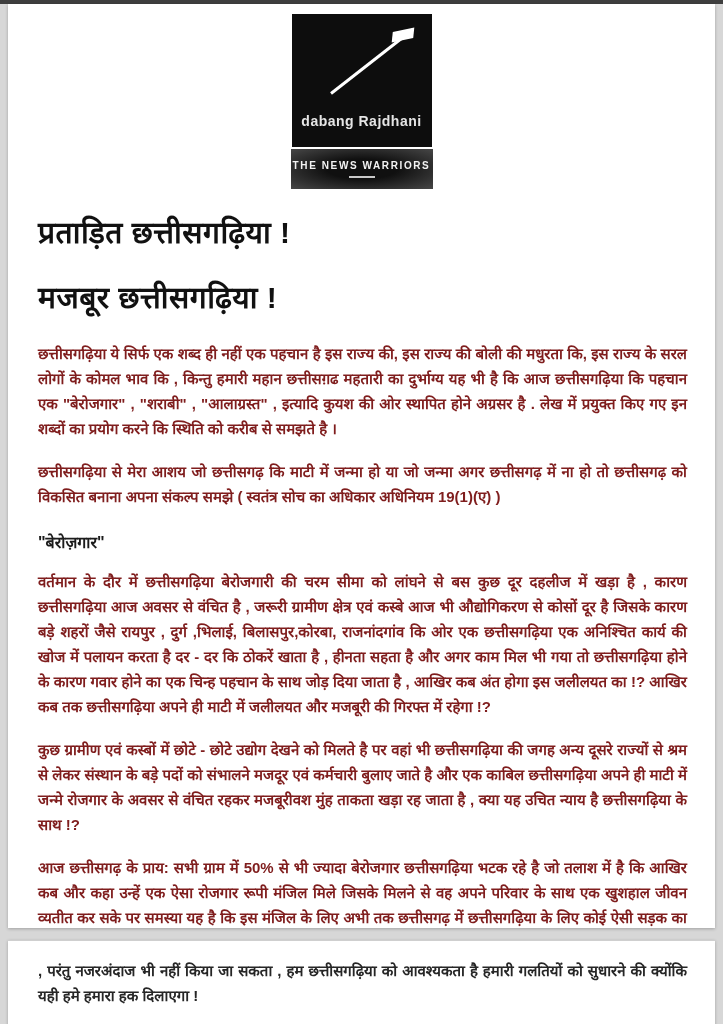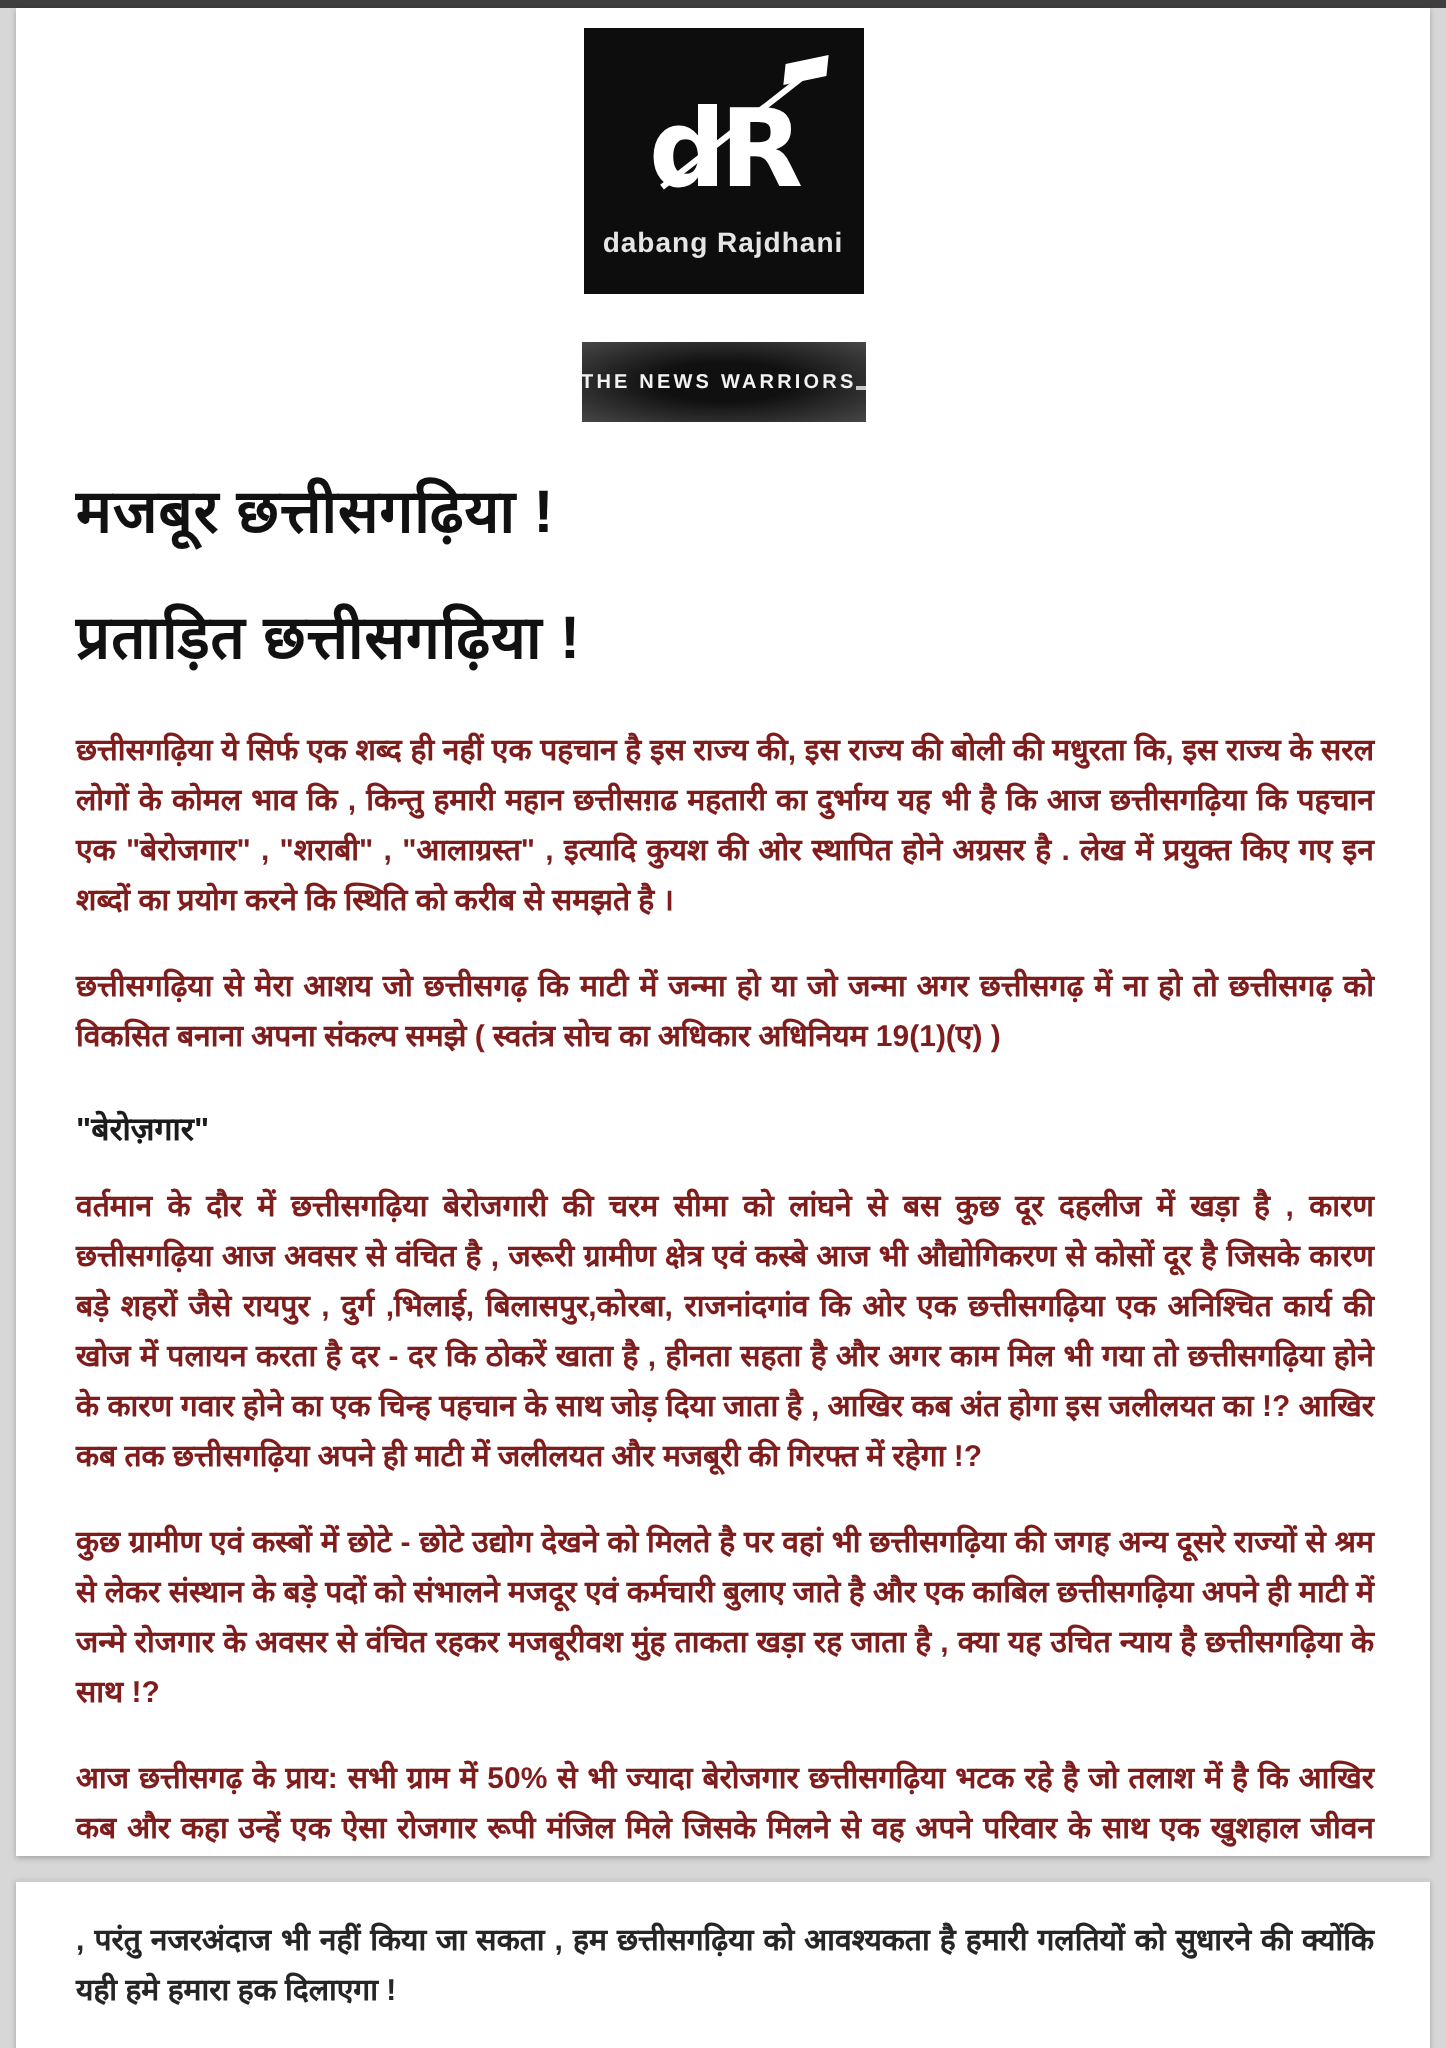--- a/index.html
+++ b/index.html
@@ -51,23 +51,23 @@
     transform:rotate(-12deg) skewX(-18deg);
   }
   .brand-name{
     position:absolute;bottom:18px;left:0;right:0;
     text-align:center;color:#e5e5e5;
     font-size:14px;font-weight:bold;letter-spacing:0.5px;
   }
   
   .banner{
     width:142px;height:40px;
-    margin:24px auto 0 auto;
+    margin:2px auto 0 auto;
     background:radial-gradient(ellipse at center,#101010 35%,#474747 100%);
-    display:flex;flex-direction:row;
+    display:flex;flex-direction:column;
     align-items:center;justify-content:center;
   }
   .banner-text{
     color:#f2f2f2;font-size:10px;font-weight:bold;
     letter-spacing:1.6px;white-space:nowrap;
   }
   .banner-dash{width:26px;height:2px;background:#c9c9c9;margin-top:5px;}
   
   .headline{
     margin:25px 30px 0 30px;
@@ -98,31 +98,30 @@
 </head>
 <body>
 
 <div class="top-strip"></div>
 
 <div class="sheet page1">
 
   <div class="logo-box">
     <div class="spear"></div>
     <div class="flag"></div>
-    <div class="monogram">dR</div>
     <div class="brand-name">dabang Rajdhani</div>
   </div>
 
   <div class="banner">
     <div class="banner-text">THE NEWS WARRIORS</div>
     <div class="banner-dash"></div>
   </div>
 
+  <h1 class="headline">प्रताड़ित छत्तीसगढ़िया !</h1>
   <h1 class="headline second">मजबूर छत्तीसगढ़िया !</h1>
-  <h1 class="headline">प्रताड़ित छत्तीसगढ़िया !</h1>
 
   <p class="para">छत्तीसगढ़िया ये सिर्फ एक शब्द ही नहीं एक पहचान है इस राज्य की, इस राज्य की बोली की मधुरता कि, इस राज्य के सरल लोगों के कोमल भाव कि , किन्तु हमारी महान छत्तीसग़ढ महतारी का दुर्भाग्य यह भी है कि आज छत्तीसगढ़िया कि पहचान एक "बेरोजगार" , "शराबी" , "आलाग्रस्त" , इत्यादि कुयश की ओर स्थापित होने अग्रसर है . लेख में प्रयुक्त किए गए इन शब्दों का प्रयोग करने कि स्थिति को करीब से समझते है ।</p>
   <p class="para tight">छत्तीसगढ़िया से मेरा आशय जो छत्तीसगढ़ कि माटी में जन्मा हो या जो जन्मा अगर छत्तीसगढ़ में ना हो तो छत्तीसगढ़ को विकसित बनाना अपना संकल्प समझे ( स्वतंत्र सोच का अधिकार अधिनियम 19(1)(ए) )</p>
 
   <h3 class="subhead">"बेरोज़गार"</h3>
 
   <p class="para" style="margin-top:16px;">वर्तमान के दौर में छत्तीसगढ़िया बेरोजगारी की चरम सीमा को लांघने से बस कुछ दूर दहलीज में खड़ा है , कारण छत्तीसगढ़िया आज अवसर से वंचित है , जरूरी ग्रामीण क्षेत्र एवं कस्बे आज भी औद्योगिकरण से कोसों दूर है जिसके कारण बड़े शहरों जैसे रायपुर , दुर्ग ,भिलाई, बिलासपुर,कोरबा, राजनांदगांव कि ओर एक छत्तीसगढ़िया एक अनिश्चित कार्य की खोज में पलायन करता है दर - दर कि ठोकरें खाता है , हीनता सहता है और अगर काम मिल भी गया तो छत्तीसगढ़िया होने के कारण गवार होने का एक चिन्ह पहचान के साथ जोड़ दिया जाता है , आखिर कब अंत होगा इस जलीलयत का !? आखिर कब तक छत्तीसगढ़िया अपने ही माटी में जलीलयत और मजबूरी की गिरफ्त में रहेगा !?</p>
   <p class="para tight">कुछ ग्रामीण एवं कस्बों में छोटे - छोटे उद्योग देखने को मिलते है पर वहां भी छत्तीसगढ़िया की जगह अन्य दूसरे राज्यों से श्रम से लेकर संस्थान के बड़े पदों को संभालने मजदूर एवं कर्मचारी बुलाए जाते है  और एक काबिल छत्तीसगढ़िया अपने ही माटी में जन्मे रोजगार के अवसर से वंचित रहकर मजबूरीवश मुंह ताकता खड़ा रह जाता है , क्या यह उचित न्याय है छत्तीसगढ़िया के साथ !?</p>
   <p class="para tight">आज छत्तीसगढ़ के प्राय: सभी ग्राम में 50% से भी ज्यादा बेरोजगार छत्तीसगढ़िया भटक रहे है जो तलाश में है कि आखिर कब और कहा उन्हें एक ऐसा रोजगार रूपी मंजिल मिले जिसके मिलने से वह अपने परिवार के साथ एक खुशहाल जीवन व्यतीत कर सके पर समस्या यह है कि इस मंजिल के लिए अभी तक छत्तीसगढ़ में छत्तीसगढ़िया के लिए कोई ऐसी सड़क का निर्माण नहीं हो पाया जो रोजगार एवं खुशहाली जैसे मंजिल की ओर जाता हो, कुछ गलतियां हम छत्तीसगढ़िया लोगों कि भी है जिन्हें छिपाया नहीं जा सकता</p>
 

